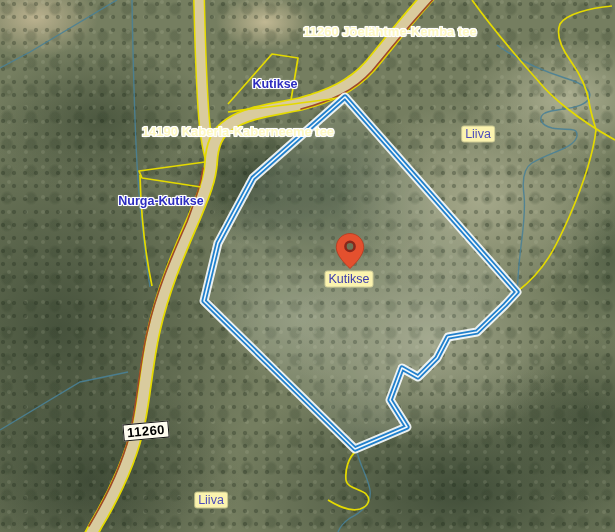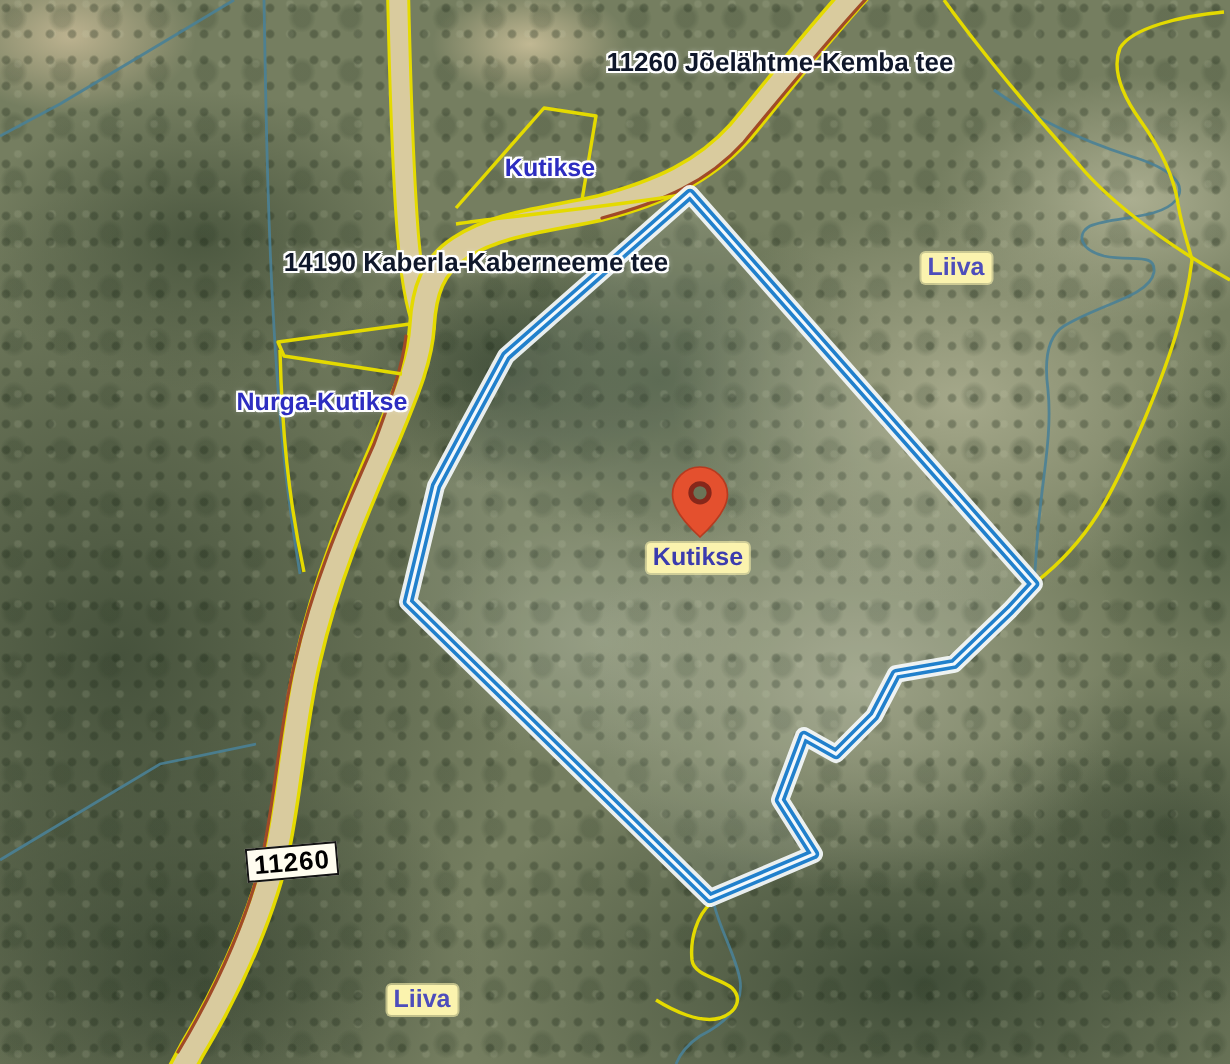--- a/index.html
+++ b/index.html
@@ -34,29 +34,29 @@
     position:absolute;inset:0;
     background-image:
       radial-gradient(circle at 3px 4px,  rgba(26,38,22,.30) 0 1.6px, transparent 2.6px),
       radial-gradient(circle at 9px 2px,  rgba(215,219,190,.13) 0 1.4px, transparent 2.4px),
       radial-gradient(ellipse at 7px 9px, rgba(38,52,32,.20) 0 4px, transparent 7px);
     background-size: 11px 13px, 17px 15px, 24px 27px;
   }
   svg.lines{position:absolute;inset:0;display:block;}
   .map-label{
     position:absolute;transform:translate(-50%,-50%);
-    white-space:nowrap;font-weight:700;color:#0f172a;font-size:13px;
+    white-space:nowrap;font-weight:700;color:#fef9c3;font-size:13px;
     text-shadow:
       -1px -1px 0 #fff, 1px -1px 0 #fff, -1px 1px 0 #fff, 1px 1px 0 #fff,
       0 -1px 0 #fff, 0 1px 0 #fff, -1px 0 0 #fff, 1px 0 0 #fff, 0 0 3px rgba(255,255,255,.9);
   }
   .map-label.place{font-size:12.5px;color:#2d2dc0;}
   .chip{
     position:absolute;transform:translate(-50%,-50%);
-    background:#fbf3ae;color:#4d4dbb;font-weight:700;font-size:12.5px;
+    background:#fbf3ae;color:#4d4dbb;font-weight:400;font-size:12.5px;
     padding:0 3px;line-height:15px;border-radius:2px;white-space:nowrap;
     text-shadow:none;box-shadow:0 0 0 1px rgba(251,243,174,.6);
   }
   .shield{
     position:absolute;transform:translate(-50%,-50%) rotate(-5deg);
     background:#fffdf0;border:1.5px solid #141414;color:#000;
     font-weight:700;font-size:13px;line-height:15px;letter-spacing:.5px;
     padding:0 3px;white-space:nowrap;
   }
   .pin{position:absolute;left:335px;top:230px;width:30px;height:42px;cursor:pointer;}

